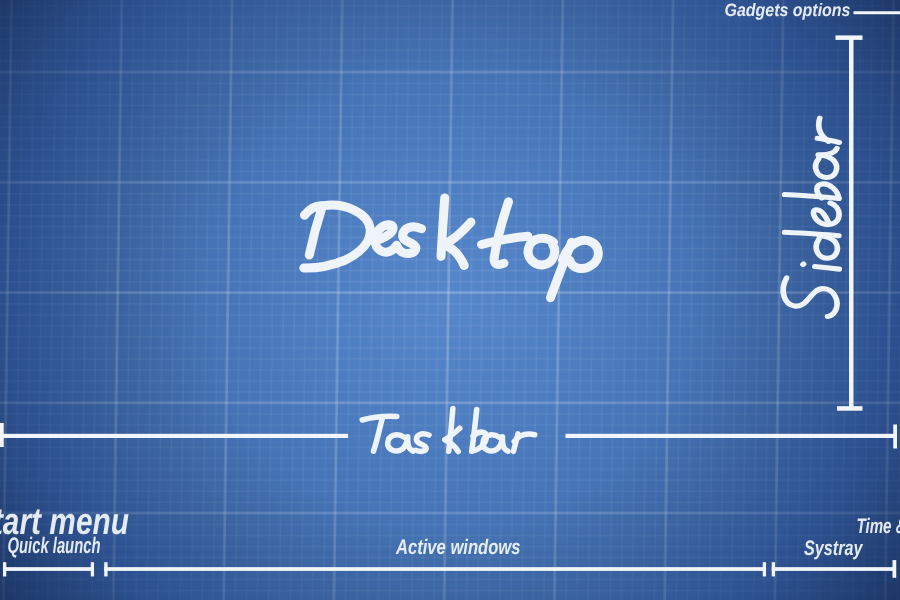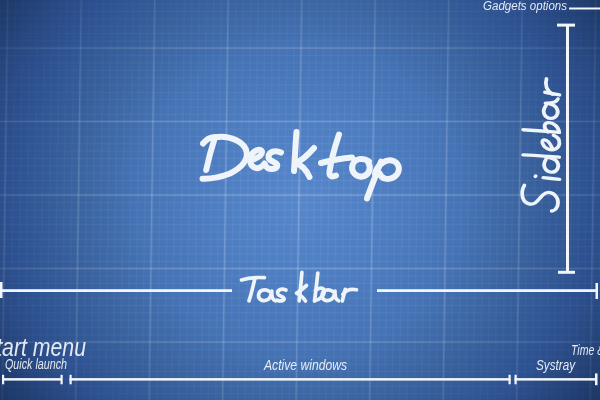--- a/index.html
+++ b/index.html
@@ -1,16 +1,16 @@
 <!DOCTYPE html>
 <html><head>
 <meta charset="utf-8">
 <style>
   html,body{margin:0;padding:0;background:#16294f;}
-  #scene{position:relative;width:600px;height:400px;overflow:hidden;font-family:"Liberation Sans",sans-serif;}
+  #scene{position:relative;width:600px;height:400px;overflow:hidden;font-family:"Liberation Sans",sans-serif;font-weight:bold;}
   #bg{position:absolute;left:0;top:0;width:600px;height:400px;
       background:radial-gradient(ellipse 430px 400px at 300px 200px,
         #5787cb 0%, #4f7fc3 18%, #4573b5 38%, #3a639f 52%, #2d5190 68%, #1f3c6e 85%, #16294f 100%);}
   #gridsvg{position:absolute;left:0;top:0;
       -webkit-mask-image:radial-gradient(ellipse 430px 320px at 300px 205px,
         rgba(0,0,0,0.95) 0%, rgba(0,0,0,0.7) 50%, rgba(0,0,0,0.35) 80%, rgba(0,0,0,0.18) 100%);
       mask-image:radial-gradient(ellipse 430px 320px at 300px 205px,
         rgba(0,0,0,0.95) 0%, rgba(0,0,0,0.7) 50%, rgba(0,0,0,0.35) 80%, rgba(0,0,0,0.18) 100%);}
   #vignette{position:absolute;left:0;top:0;width:600px;height:400px;
       background:radial-gradient(ellipse 540px 450px at 300px 185px,

